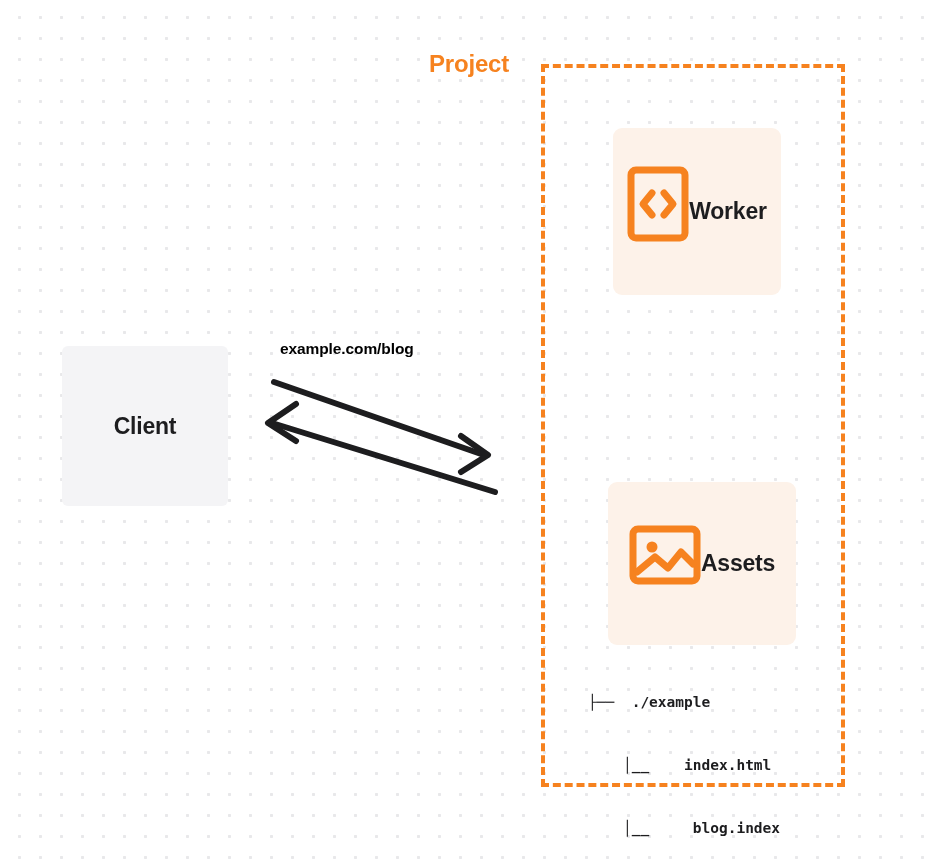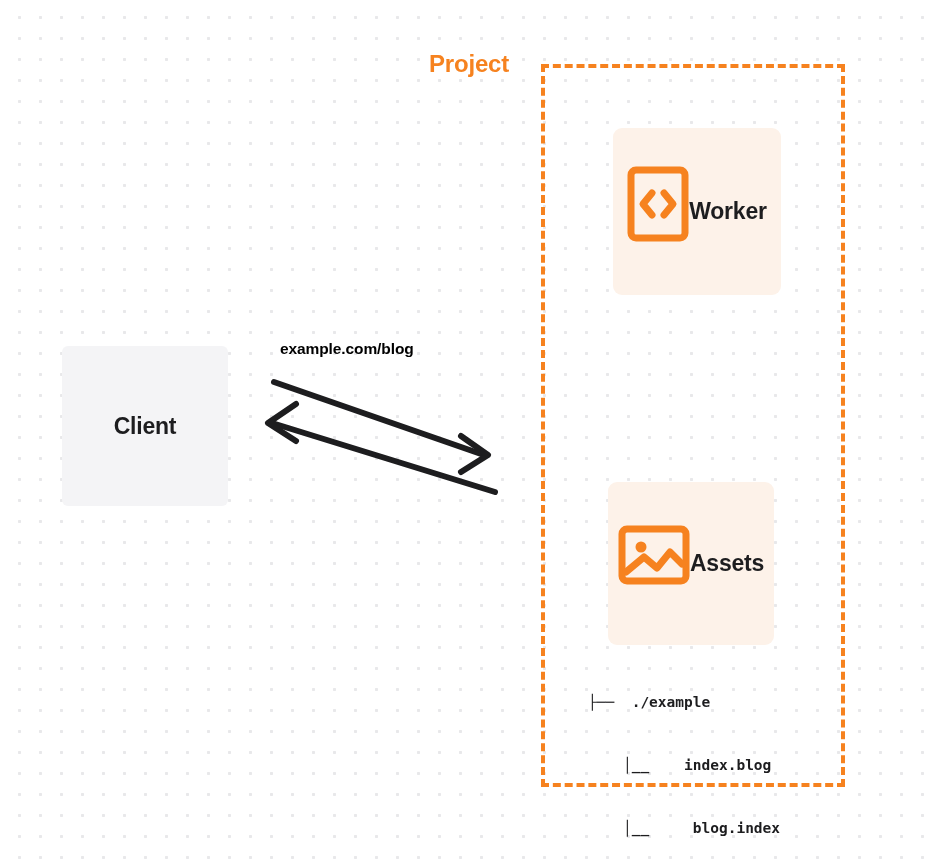--- a/index.html
+++ b/index.html
@@ -101,21 +101,21 @@
   }
   .card-worker {
     left: 613px;
     top: 128px;
     width: 168px;
     height: 167px;
   }
   .card-assets {
     left: 608px;
     top: 482px;
-    width: 166px;
+    width: 188px;
     height: 163px;
   }
   .card-icon {
     display: block;
   }
   .card-worker .card-icon { margin-bottom: 12px; }
   .card-assets .card-icon { margin-bottom: 14px; }
   .card-label {
     font-size: 23px;
     font-weight: bold;
@@ -181,18 +181,18 @@
         <rect x="4" y="5" width="64" height="52" rx="5" ry="5" fill="none" stroke="#f6821f" stroke-width="7"></rect>
         <circle cx="23" cy="23" r="5.5" fill="#f6821f"></circle>
         <polyline points="8,48 26,33 39,44 52,28 64,40" fill="none" stroke="#f6821f" stroke-width="7" stroke-linecap="round" stroke-linejoin="round"></polyline>
       </svg>
     </span>
     <span class="card-label">Assets</span>
   </div>
 
   <div class="file-tree">
     <span class="tree-row">├──  ./example</span>
-    <span class="tree-row">    │__    index.blog</span>
+    <span class="tree-row">    │__    index.html</span>
     <span class="tree-row">    │__     blog.index</span>
     
   </div>
 
 </div>
 
 </body></html>

